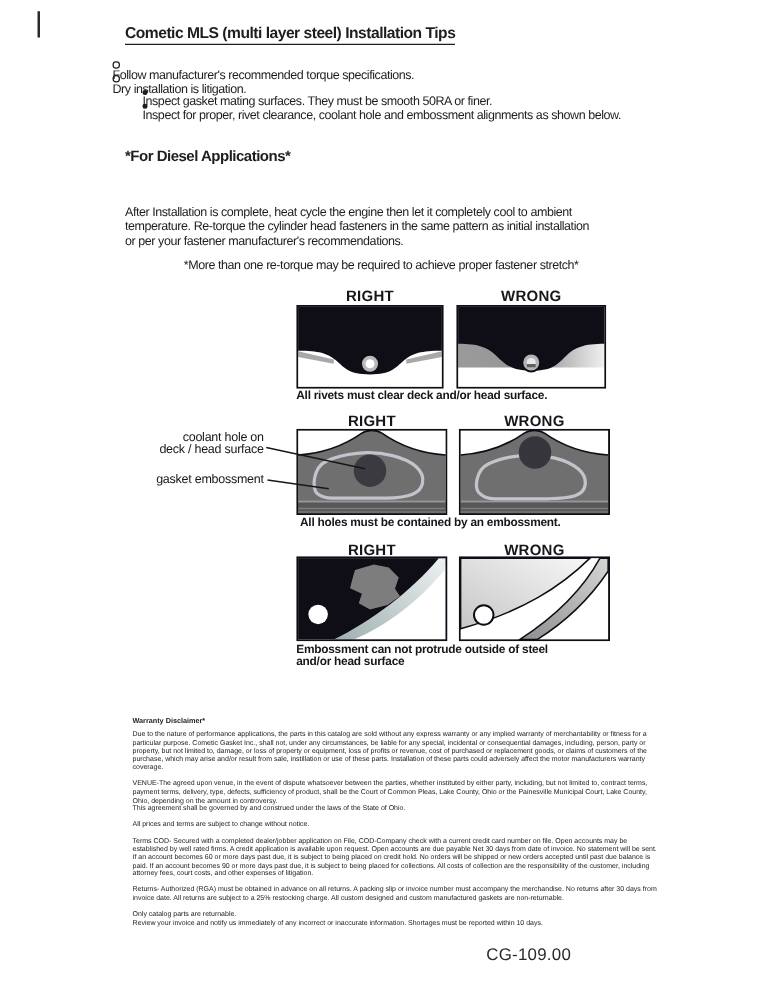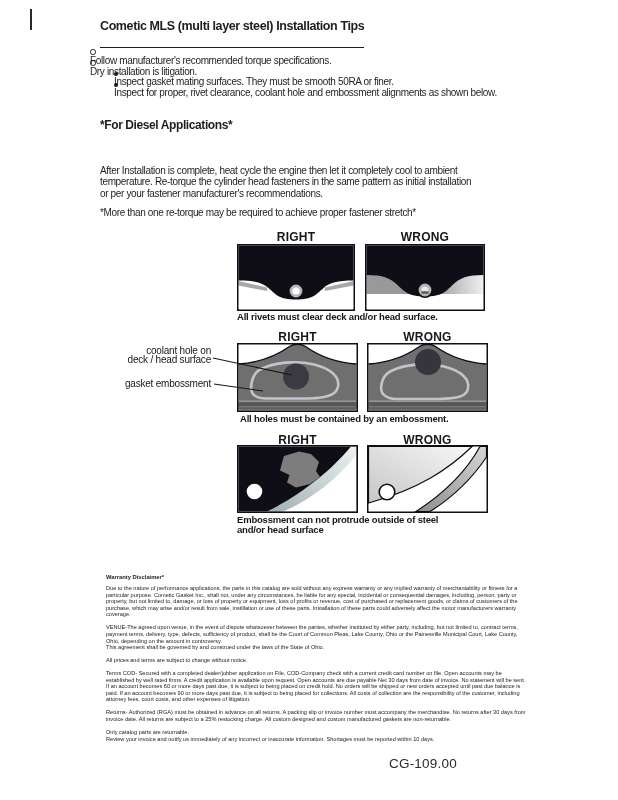--- a/index.html
+++ b/index.html
@@ -4,31 +4,31 @@
 <style>
   html,body{margin:0;padding:0;background:#ffffff;}
   .page{
     position:relative;width:618px;height:800px;background:#ffffff;overflow:hidden;
     font-family:"Liberation Sans","DejaVu Sans",sans-serif;color:#1e1e22;
   }
   .abs{position:absolute;}
   .edge-mark{left:30px;top:9px;width:1.5px;height:21px;background:#2a2a2a;}
   .title{
     left:100px;top:19px;font-size:12.5px;font-weight:bold;letter-spacing:-0.4px;
-    border-bottom:1.5px solid #1e1e22;padding-bottom:14px;white-space:nowrap;display:inline-block;
+    border-bottom:1.5px solid #1e1e22;padding-bottom:2px;white-space:nowrap;display:inline-block;
   }
   .tips{left:90px;top:46px;width:460px;font-size:10px;letter-spacing:-0.35px;}
   .tip-row{display:flex;align-items:flex-start;height:11.3px;line-height:11.3px;white-space:nowrap;flex-direction:column;}
   .tip-row.sub{margin-left:24px;}
   .marker-o{flex:0 0 auto;width:3.6px;height:3.6px;border:1px solid #1e1e22;border-radius:50%;margin:3.2px 4px 0 0;}
   .marker-dot{flex:0 0 auto;width:3.8px;height:3.8px;background:#1e1e22;border-radius:50%;margin:3.2px 4px 0 0;}
   .h-diesel{left:100px;top:118px;font-size:12px;font-weight:bold;letter-spacing:-0.4px;white-space:nowrap;}
   .bodypara{left:100px;width:445px;font-size:10px;letter-spacing:-0.35px;line-height:11.3px;}
   .bodypara div{white-space:nowrap;}
-  .p1{top:135px;} .p2{top:165px;} .pnote{top:207px;}
+  .p1{top:135px;} .p2{top:165px;} .pnote{top:207px;margin-left:47px;}
   .dg-header{font-size:12px;font-weight:bold;letter-spacing:0.2px;text-align:center;color:#17171a;}
   .dg-caption{font-size:9.5px;font-weight:bold;letter-spacing:-0.2px;color:#17171a;line-height:9.8px;white-space:nowrap;}
   .dg-box svg{display:block;width:100%;height:100%;}
   .annot{font-size:10px;line-height:8.5px;letter-spacing:-0.2px;text-align:right;color:#17171a;white-space:nowrap;}
   .legal{left:106px;top:585px;width:421px;font-size:5.6px;line-height:6.6px;letter-spacing:0;color:#222226;}
   .legal p{margin:0 0 6.4px 0;}
   .legal p.nogap{margin-bottom:0;}
   .legal-header{left:106px;top:574px;font-size:5.8px;font-weight:bold;color:#222226;}
   .footer-code{left:389px;top:756px;font-size:13.5px;letter-spacing:0.2px;color:#2a2a2e;}
 </style>

